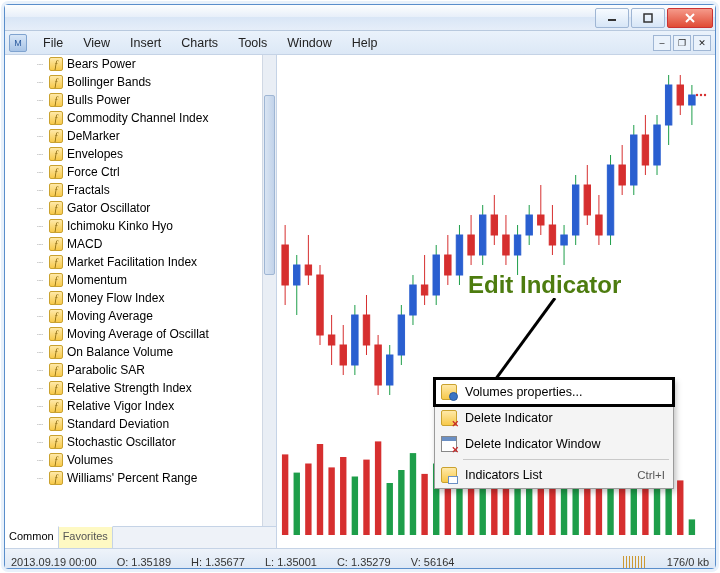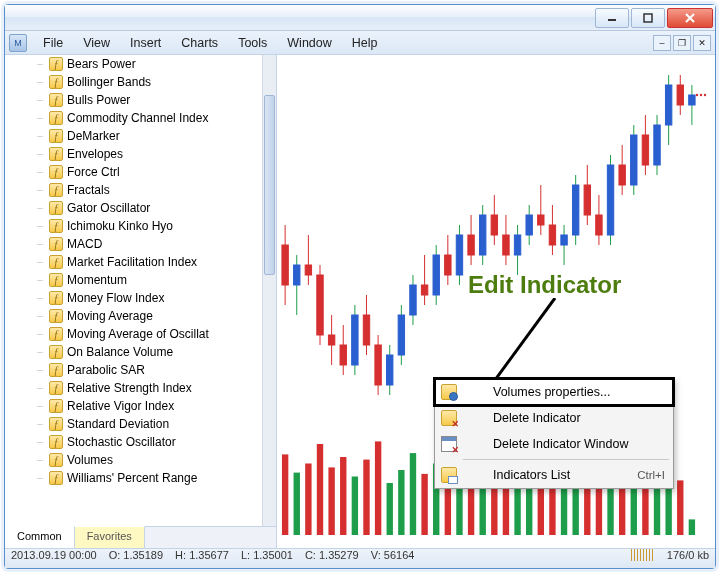--- a/index.html
+++ b/index.html
@@ -28,36 +28,36 @@
 .nav-header .x { position: absolute; right: 4px; font-size: 11px; font-weight: bold; cursor: default; }
 .nav-tree { flex: 1; overflow: hidden; font-size: 12px; position: relative; }
 .nav-list { position:absolute; inset:0 14px 0 0; overflow:hidden; }
 .nav-row { display: flex; align-items: center; height: 18px; padding-left: 32px; white-space: nowrap; color: #000; }
 .tree-lines { color: #aaa; font-size: 10px; margin-right: 2px; display:inline-block; width:10px; }
 .ind-icon { width: 14px; height: 14px; background: linear-gradient(#ffe9a8,#f7c94a); border: 1px solid #caa22f; border-radius: 2px; margin-right: 4px; display:flex;align-items:center;justify-content:center; font-style:italic; font-family:Georgia,serif; font-size:10px; color:#8a6a10; }
 .nav-scroll { position: absolute; right: 0; top: 0; bottom: 0; width: 14px; background: #e9eef5; border-left:1px solid #d0d8e4; }
 .nav-thumb { position: absolute; left: 1px; right: 1px; top: 40px; height: 180px; background: linear-gradient(90deg,#d9e4f2,#c2d3ea); border:1px solid #9fb6d4; border-radius:2px; }
 
 .nav-tabs { height: 22px; display: flex; border-top: 1px solid #c5d3e6; background:#eef2f8; font-size: 11px; }
-.nav-tab { padding: 3px 12px 2px; border-right: 1px solid #c5d3e6; background:#fff; border-top:1px solid #fff; margin-top:-1px; }
+.nav-tab { padding: 3px 4px 2px; border-right: 1px solid #c5d3e6; background:#fff; border-top:1px solid #fff; margin-top:-1px; }
 .nav-tab.inactive { background:#fef9c3; color:#555; }
 
 
 .chart { flex: 1; position: relative; background: #fff; overflow:hidden; }
 
 
-.statusbar { height: 20px; background: linear-gradient(#eef3fa,#dde8f5); border-top: 1px solid #c5d3e6; display: flex; align-items: flex-start; font-size: 11px; color: #333; padding: 0 6px; gap: 12px; }
+.statusbar { height: 20px; background: linear-gradient(#eef3fa,#dde8f5); border-top: 1px solid #c5d3e6; display: flex; align-items: flex-end; font-size: 11px; color: #333; padding: 0 6px; gap: 20px; }
 .statusbar .spacer { flex:1; }
 .conn-icon { width:24px; height:12px; background: repeating-linear-gradient(90deg,#c93,#c93 1px,transparent 1px,transparent 3px); }
 
 
 .context-menu { position: absolute; left: 434px; top: 378px; width: 240px; background: #f4f4f4; border: 1px solid #9a9a9a; box-shadow: 2px 3px 6px rgba(0,0,0,.25); font-size: 12.5px; }
 .cm-row { display: flex; align-items: center; height: 26px; padding: 0 8px 0 4px; }
 .cm-row .cm-icon { width: 20px; height: 20px; margin-right: 6px; display:flex;align-items:center;justify-content:center; }
-.cm-row .cm-text { flex:1;margin-left:28px; }
+.cm-row .cm-text { flex:1; }
 .cm-row .cm-accel { color:#555; font-size:11.5px;margin-left:32px; }
 .cm-row.highlight { outline: 3px solid #000; outline-offset: -1px; background: #fff; font-weight:500; }
 .cm-sep { height:1px; margin:2px 4px 2px 28px; background:#c9c9c9; }
 .cm-ic-prop { width:16px;height:16px;background:linear-gradient(#ffe9a8,#f7c94a);border:1px solid #caa22f;border-radius:2px;position:relative; }
 .cm-ic-prop::after{content:"";position:absolute;right:-2px;bottom:-2px;width:7px;height:7px;border-radius:50%;background:#3a74c4;border:1px solid #2a5a9e;}
 .cm-ic-del { width:16px;height:16px;background:linear-gradient(#ffe9a8,#f7c94a);border:1px solid #caa22f;border-radius:2px;position:relative; }
 .cm-ic-del::after{content:"✕";position:absolute;right:-3px;bottom:-4px;font-size:9px;color:#c62828;font-weight:bold;}
 .cm-ic-delwin { width:16px;height:16px;background:#fff;border:1px solid #888;position:relative; }
 .cm-ic-delwin::before{content:"";position:absolute;left:0;right:0;top:0;height:4px;background:#6a8fc4;}
 .cm-ic-delwin::after{content:"✕";position:absolute;right:-3px;bottom:-4px;font-size:9px;color:#c62828;font-weight:bold;}

